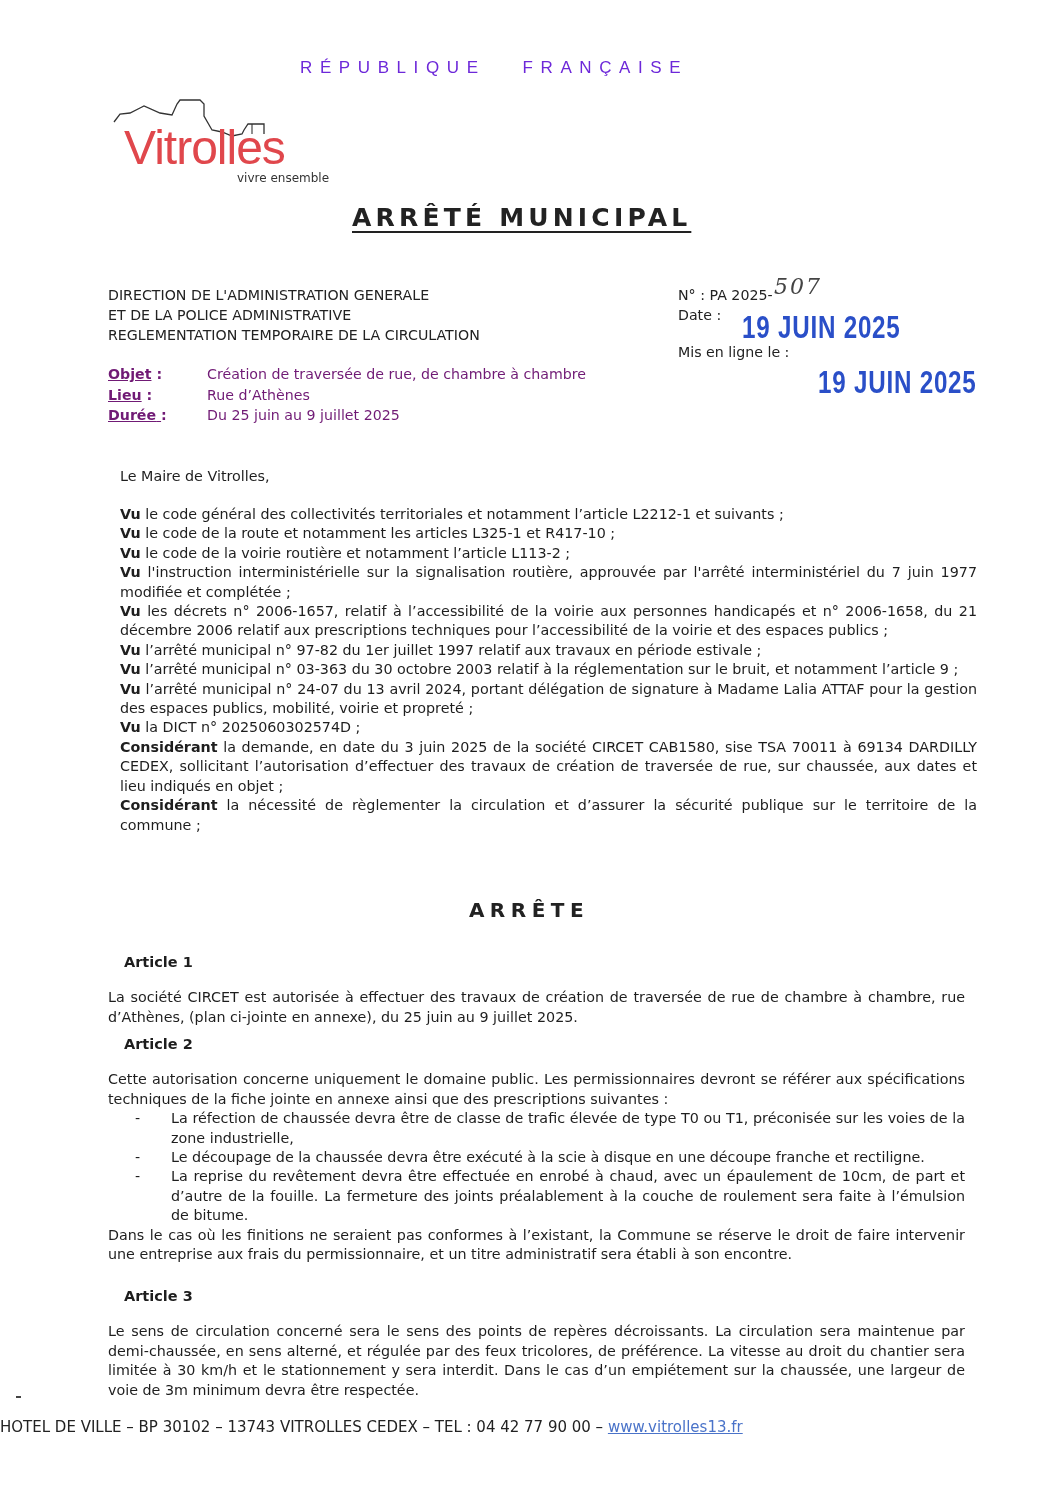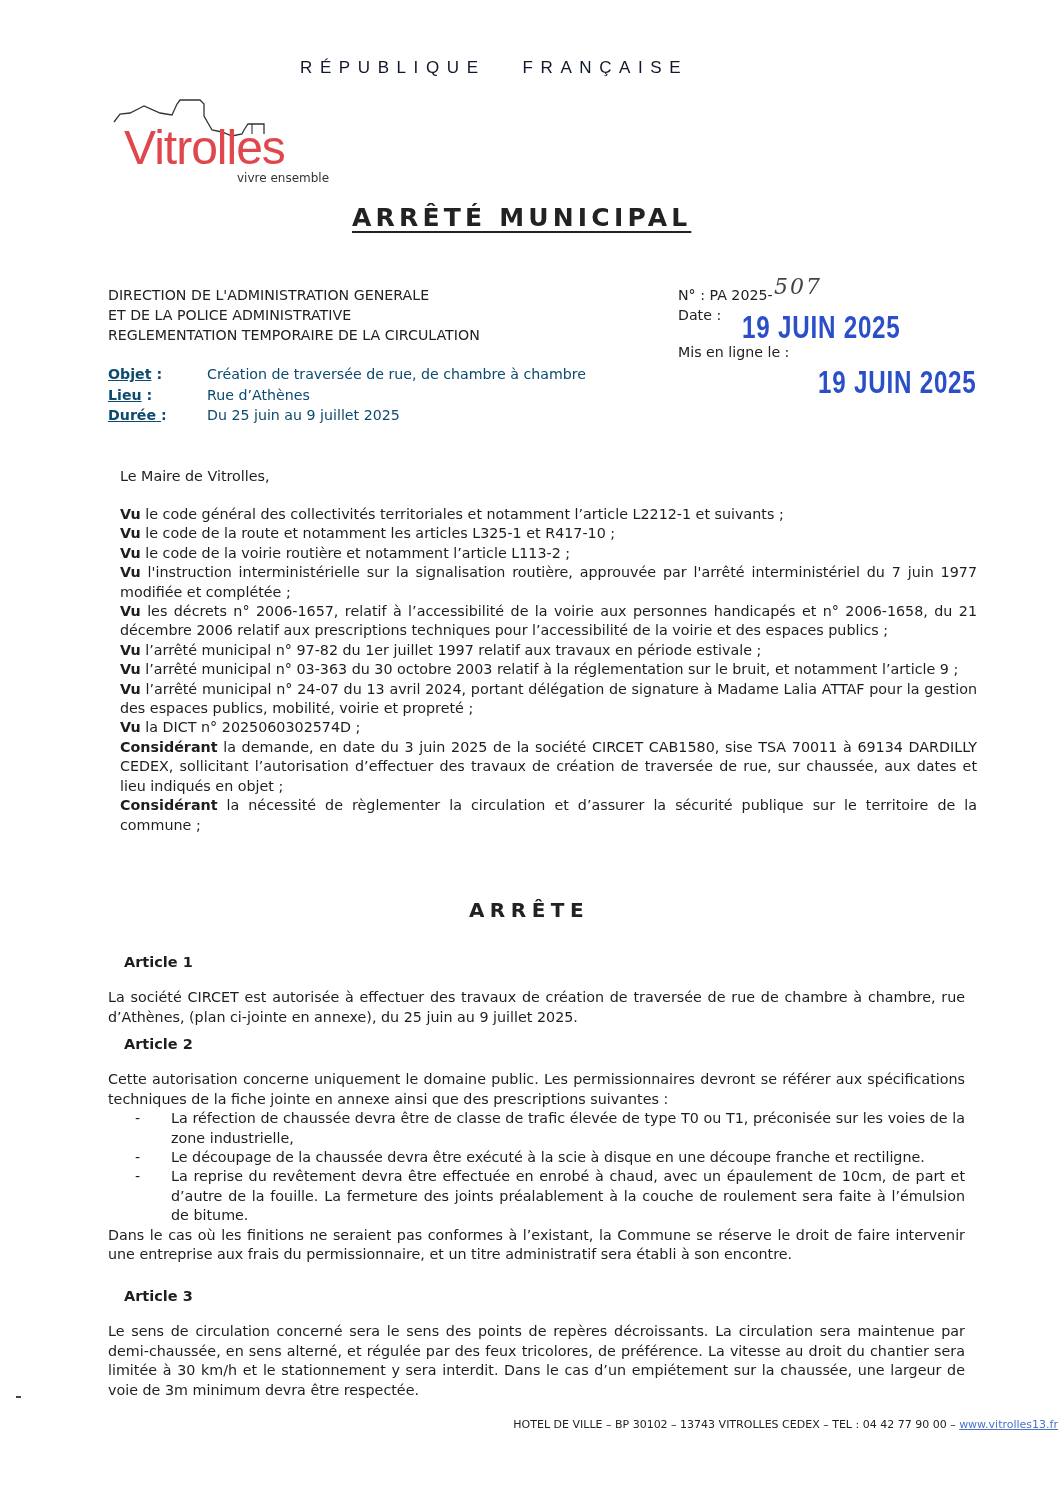--- a/index.html
+++ b/index.html
@@ -1,30 +1,30 @@
 <!DOCTYPE html>
 <html><head>
 <meta charset="utf-8">
 <style>
   html, body { margin:0; padding:0; background:#ffffff; }
   body { width:1058px; height:1496px; position:relative; overflow:hidden;
          font-family:"DejaVu Sans", sans-serif; color:#1a1a1a; }
   .abs { position:absolute; }
   .republique { left:300px; top:58px; font-family:"Liberation Sans", sans-serif;
-      font-size:17px; letter-spacing:7.6px; color:#0f172a; white-space:pre; }
+      font-size:17px; letter-spacing:7.6px; color:#6d28d9; white-space:pre; }
   .logo { left:112px; top:94px; width:260px; height:96px; }
   .logo-word { position:absolute; left:12px; top:30px; font-family:"Liberation Sans", sans-serif;
       font-size:48px; color:#e0474c; letter-spacing:-1px; line-height:1; }
   .logo-tag { position:absolute; left:125px; top:77px; font-family:"DejaVu Sans", sans-serif;
       font-size:12px; color:#333; }
   .title-main { left:352px; top:203px; font-family:"DejaVu Sans", sans-serif; font-weight:bold;
       font-size:25px; letter-spacing:4.2px; text-decoration:underline; text-underline-offset:5px;
       text-decoration-thickness:2px; color:#222; white-space:pre; }
   .direction { left:108px; top:285px; font-size:14.2px; line-height:20px; color:#222; }
-  .objet-block { left:108px; top:364px; font-size:14.2px; line-height:20.5px; color:#0c4a6e; }
+  .objet-block { left:108px; top:364px; font-size:14.2px; line-height:20.5px; color:#701a75; }
   .objet-row { display:flex; }
   .objet-label { width:89px; font-weight:bold; }
   .objet-label span.u { text-decoration:underline; }
   .objet-value { font-weight:normal;margin-left:10px; }
   .num-block { left:678px; top:285px; font-size:14.2px; line-height:20px; color:#222; }
   .hand { font-family:"DejaVu Serif", serif; font-size:22px; color:#444; font-style:italic;
       position:absolute; left:96px; top:-8px; letter-spacing:2px; }
   .stamp { font-family:"Liberation Sans", sans-serif; font-weight:bold; color:#2a4fc8;
       transform:scaleX(0.78); transform-origin:left top; letter-spacing:1px; white-space:pre; }
   .stamp1 { left:742px; top:310px; font-size:31px; }
@@ -39,21 +39,21 @@
       font-size:20px; letter-spacing:5.5px; color:#222; }
   .article { left:108px; width:857px; font-size:14.3px; line-height:19.4px; color:#1e1e1e; text-align:justify; }
   .article h3 { margin:16px; font-size:14.5px; font-weight:bold; line-height:19.4px; }
   .article p { margin:0; }
   .art1 { top:937px; }
   .art2 { top:1019px; }
   .art3 { top:1271px; }
   .bullets { margin:0; padding:0; list-style:none; }
   .bullets li { position:relative; padding-left:63px; }
   .bullets li .dash { position:absolute; left:27px; top:0; }
-  .footer { left:0; width:1058px; top:1418px; text-align:right; font-size:11px; color:#222; }
+  .footer { left:0; width:1058px; top:1418px; text-align:left; font-size:15px; color:#222; }
   .footer a { color:#4a73c9; text-decoration:underline; }
   .margin-mark { left:16px; top:1396px; width:5px; height:2px; background:#444; }
 </style>
 </head>
 <body>
 
 <div class="abs republique">RÉPUBLIQUE   FRANÇAISE</div>
 
 <div class="abs logo">
   <svg width="260" height="50" style="position:absolute;left:0;top:0" viewBox="0 0 260 50">

